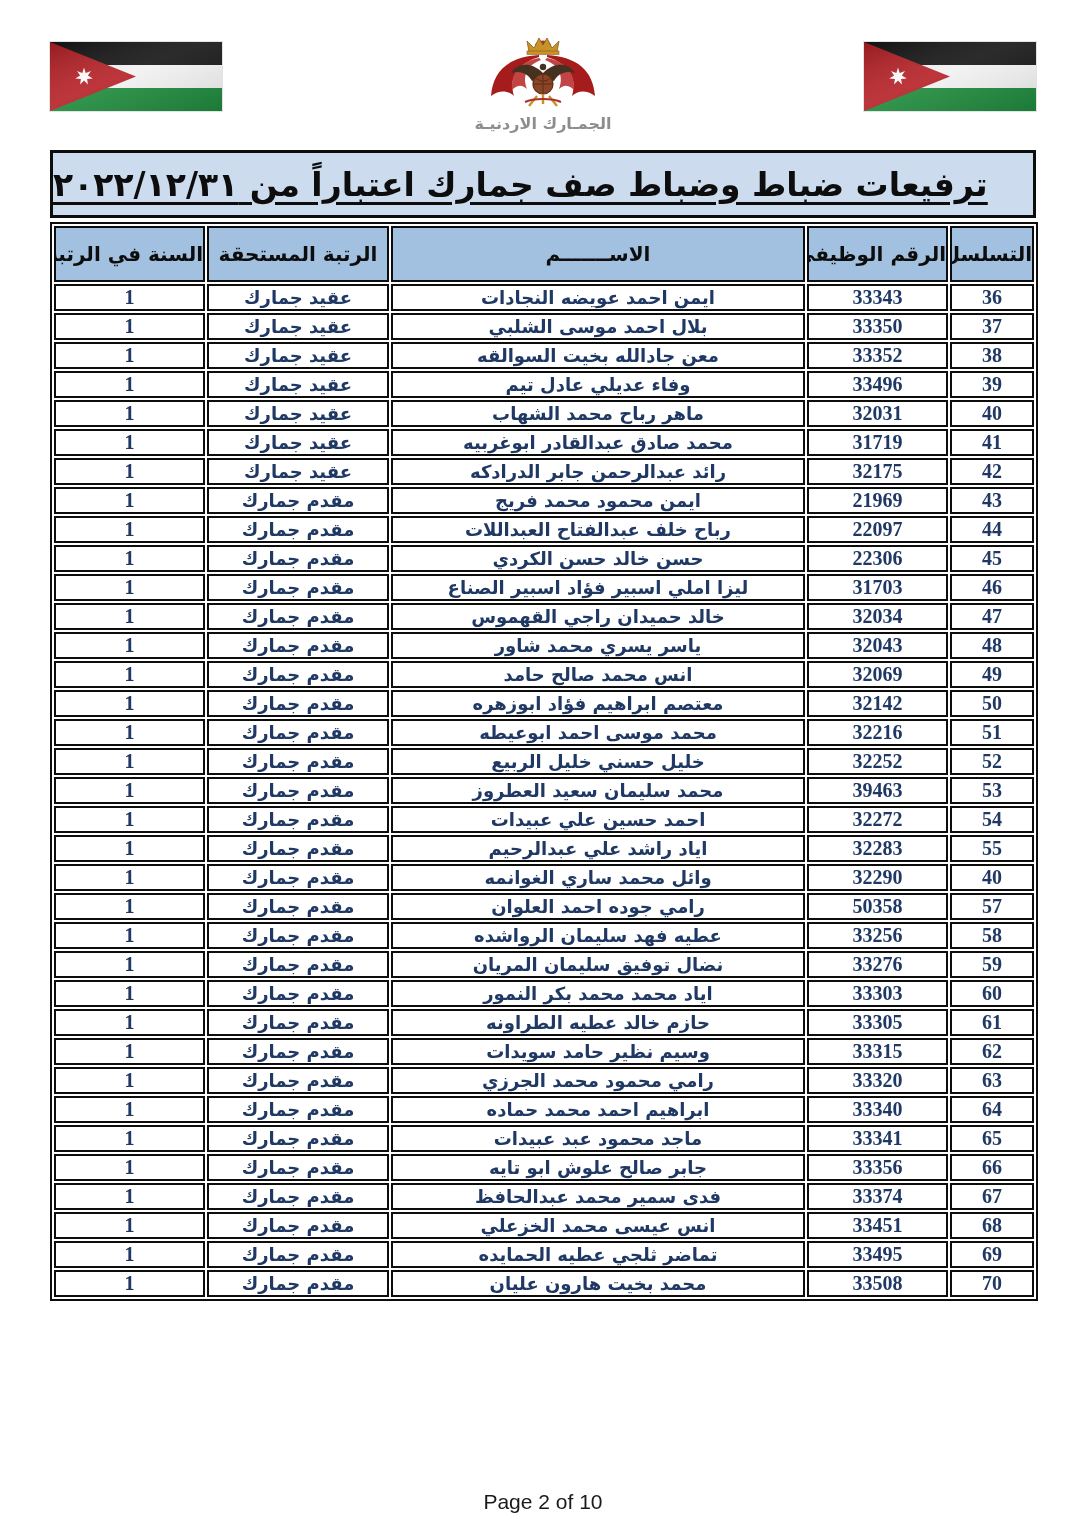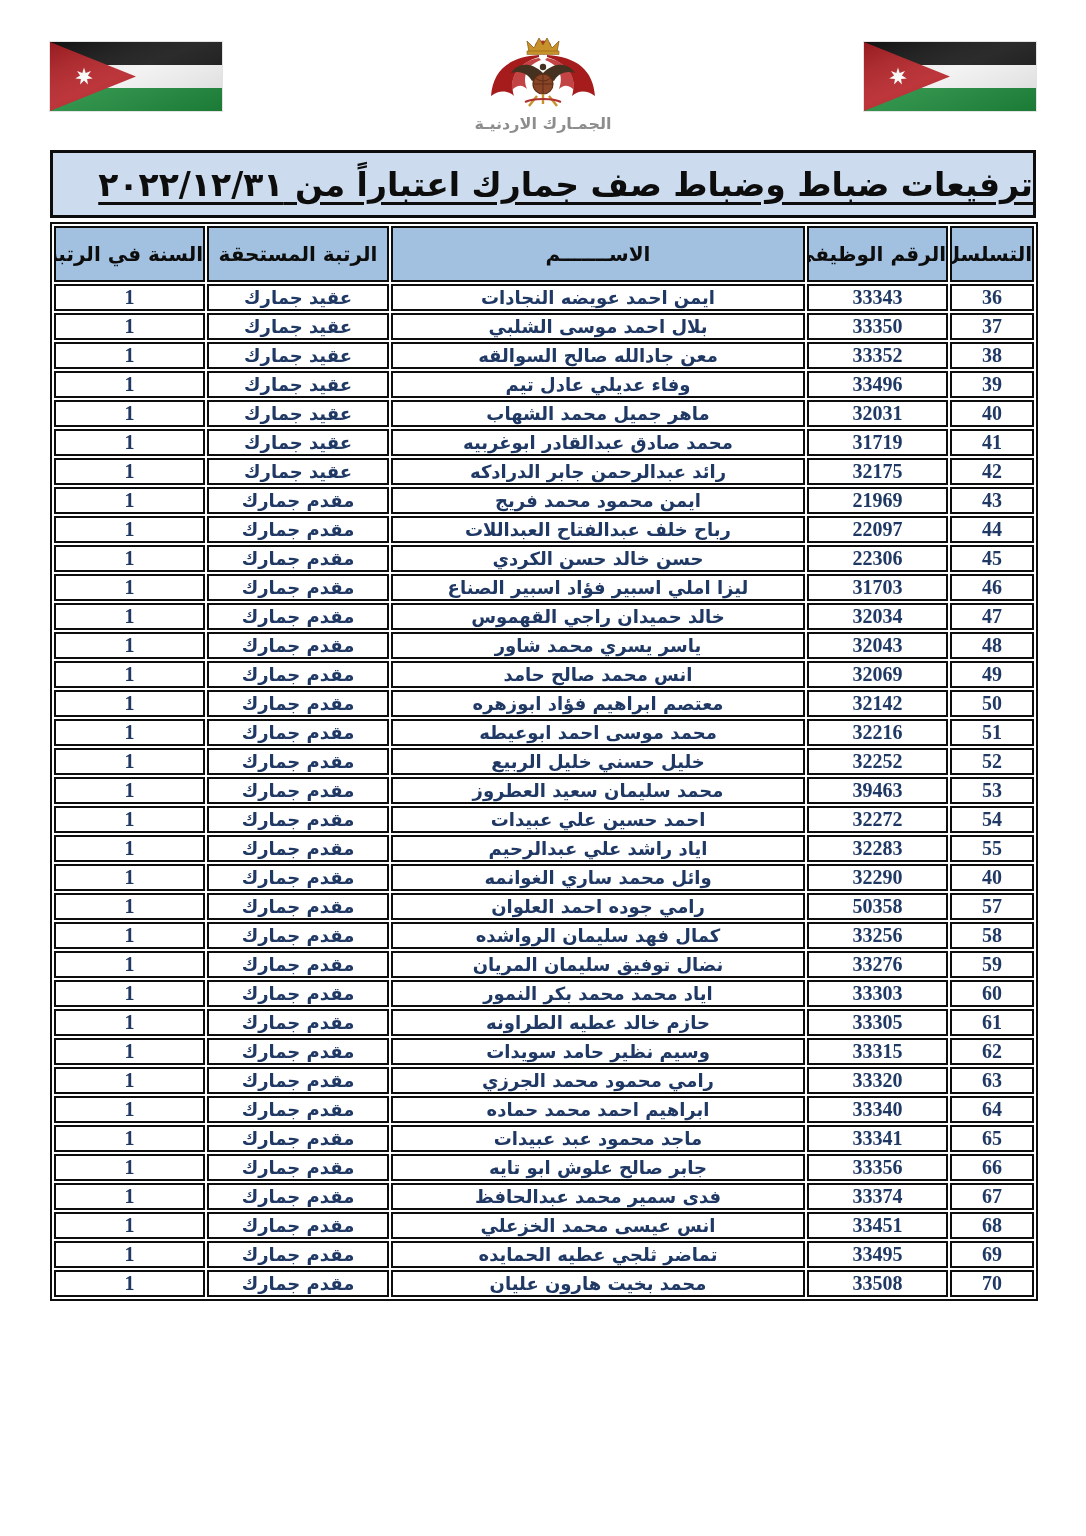--- a/index.html
+++ b/index.html
@@ -29,21 +29,21 @@
     letter-spacing:0;
     direction:rtl;
   }
 
   
   .title-banner {
     width:986px; margin:10px auto 0 auto;
     background:#ccdcee;
     border:3px solid #0d0d0d;
     height:68px;
-    display:flex; align-items:center; justify-content:flex-start;
+    display:flex; align-items:center; justify-content:flex-end;
     direction:rtl;
   }
   .title-banner span {
     font-size:33px; font-weight:bold; color:#0d0d0d;
     text-decoration:underline;
     text-underline-offset:6px;
     text-decoration-thickness:3px;
     white-space:nowrap;
   }
 
@@ -186,37 +186,37 @@
       <td class="c-serial">37</td>
       <td class="c-num">33350</td>
       <td class="c-name">بلال احمد موسى الشلبي</td>
       <td class="c-rank">عقيد جمارك</td>
       <td class="c-year">1</td>
     </tr>
 
     <tr>
       <td class="c-serial">38</td>
       <td class="c-num">33352</td>
-      <td class="c-name">معن جادالله صالح السوالقه</td>
+      <td class="c-name">معن جادالله بخيت السوالقه</td>
       <td class="c-rank">عقيد جمارك</td>
       <td class="c-year">1</td>
     </tr>
 
     <tr>
       <td class="c-serial">39</td>
       <td class="c-num">33496</td>
       <td class="c-name">وفاء عديلي عادل تيم</td>
       <td class="c-rank">عقيد جمارك</td>
       <td class="c-year">1</td>
     </tr>
 
     <tr>
       <td class="c-serial">40</td>
       <td class="c-num">32031</td>
-      <td class="c-name">ماهر جميل محمد الشهاب</td>
+      <td class="c-name">ماهر رباح محمد الشهاب</td>
       <td class="c-rank">عقيد جمارك</td>
       <td class="c-year">1</td>
     </tr>
 
     <tr>
       <td class="c-serial">41</td>
       <td class="c-num">31719</td>
       <td class="c-name">محمد صادق عبدالقادر ابوغربيه</td>
       <td class="c-rank">عقيد جمارك</td>
       <td class="c-year">1</td>
@@ -346,21 +346,21 @@
       <td class="c-serial">57</td>
       <td class="c-num">50358</td>
       <td class="c-name">رامي جوده احمد العلوان</td>
       <td class="c-rank">مقدم جمارك</td>
       <td class="c-year">1</td>
     </tr>
 
     <tr>
       <td class="c-serial">58</td>
       <td class="c-num">33256</td>
-      <td class="c-name">كمال فهد سليمان الرواشده</td>
+      <td class="c-name">عطيه فهد سليمان الرواشده</td>
       <td class="c-rank">مقدم جمارك</td>
       <td class="c-year">1</td>
     </tr>
 
     <tr>
       <td class="c-serial">59</td>
       <td class="c-num">33276</td>
       <td class="c-name">نضال توفيق سليمان المريان</td>
       <td class="c-rank">مقدم جمارك</td>
       <td class="c-year">1</td>
@@ -449,14 +449,15 @@
     <tr>
       <td class="c-serial">70</td>
       <td class="c-num">33508</td>
       <td class="c-name">محمد بخيت هارون عليان</td>
       <td class="c-rank">مقدم جمارك</td>
       <td class="c-year">1</td>
     </tr>
   </tbody>
   </table>
 
+  <div class="page-footer">Page 2 of 10</div>
 
 </div>
 
 </body></html>

